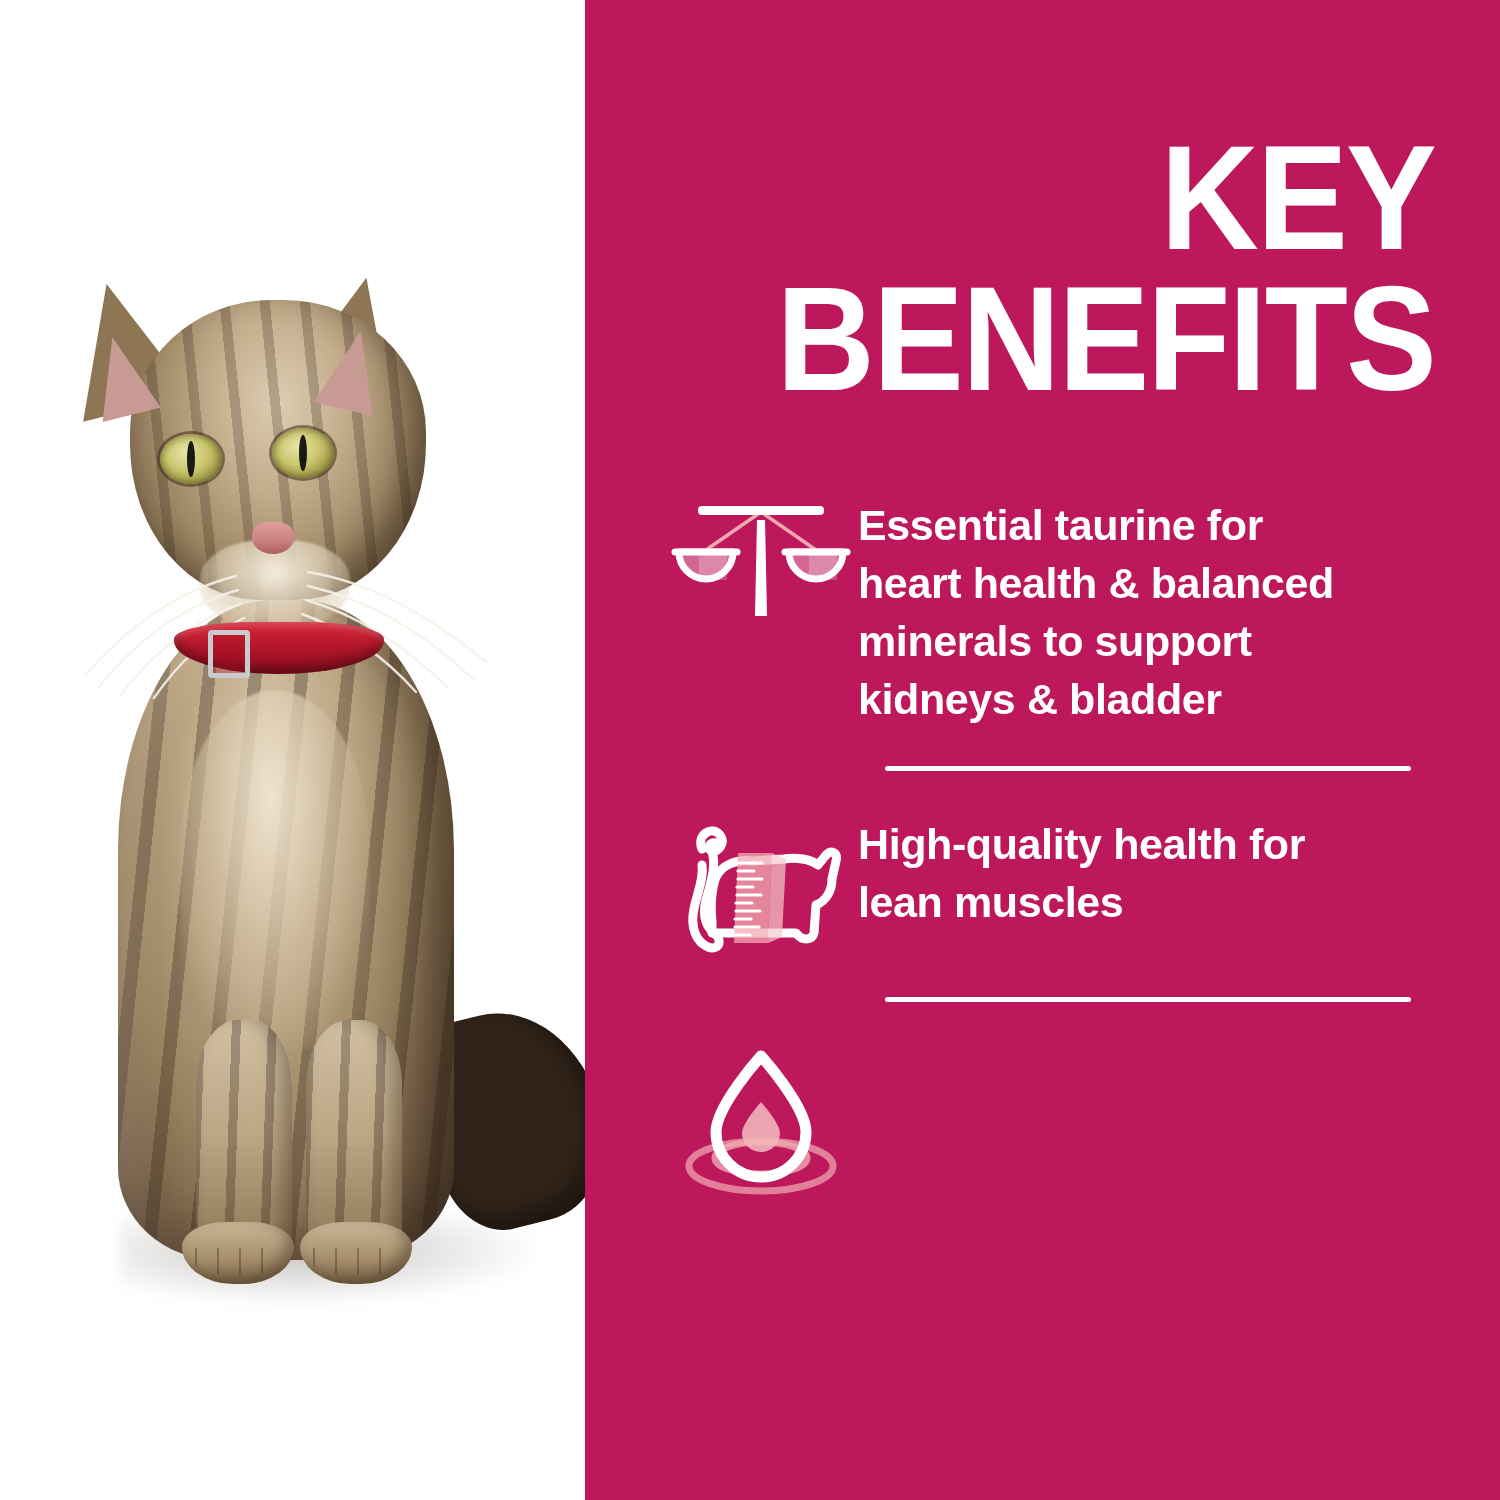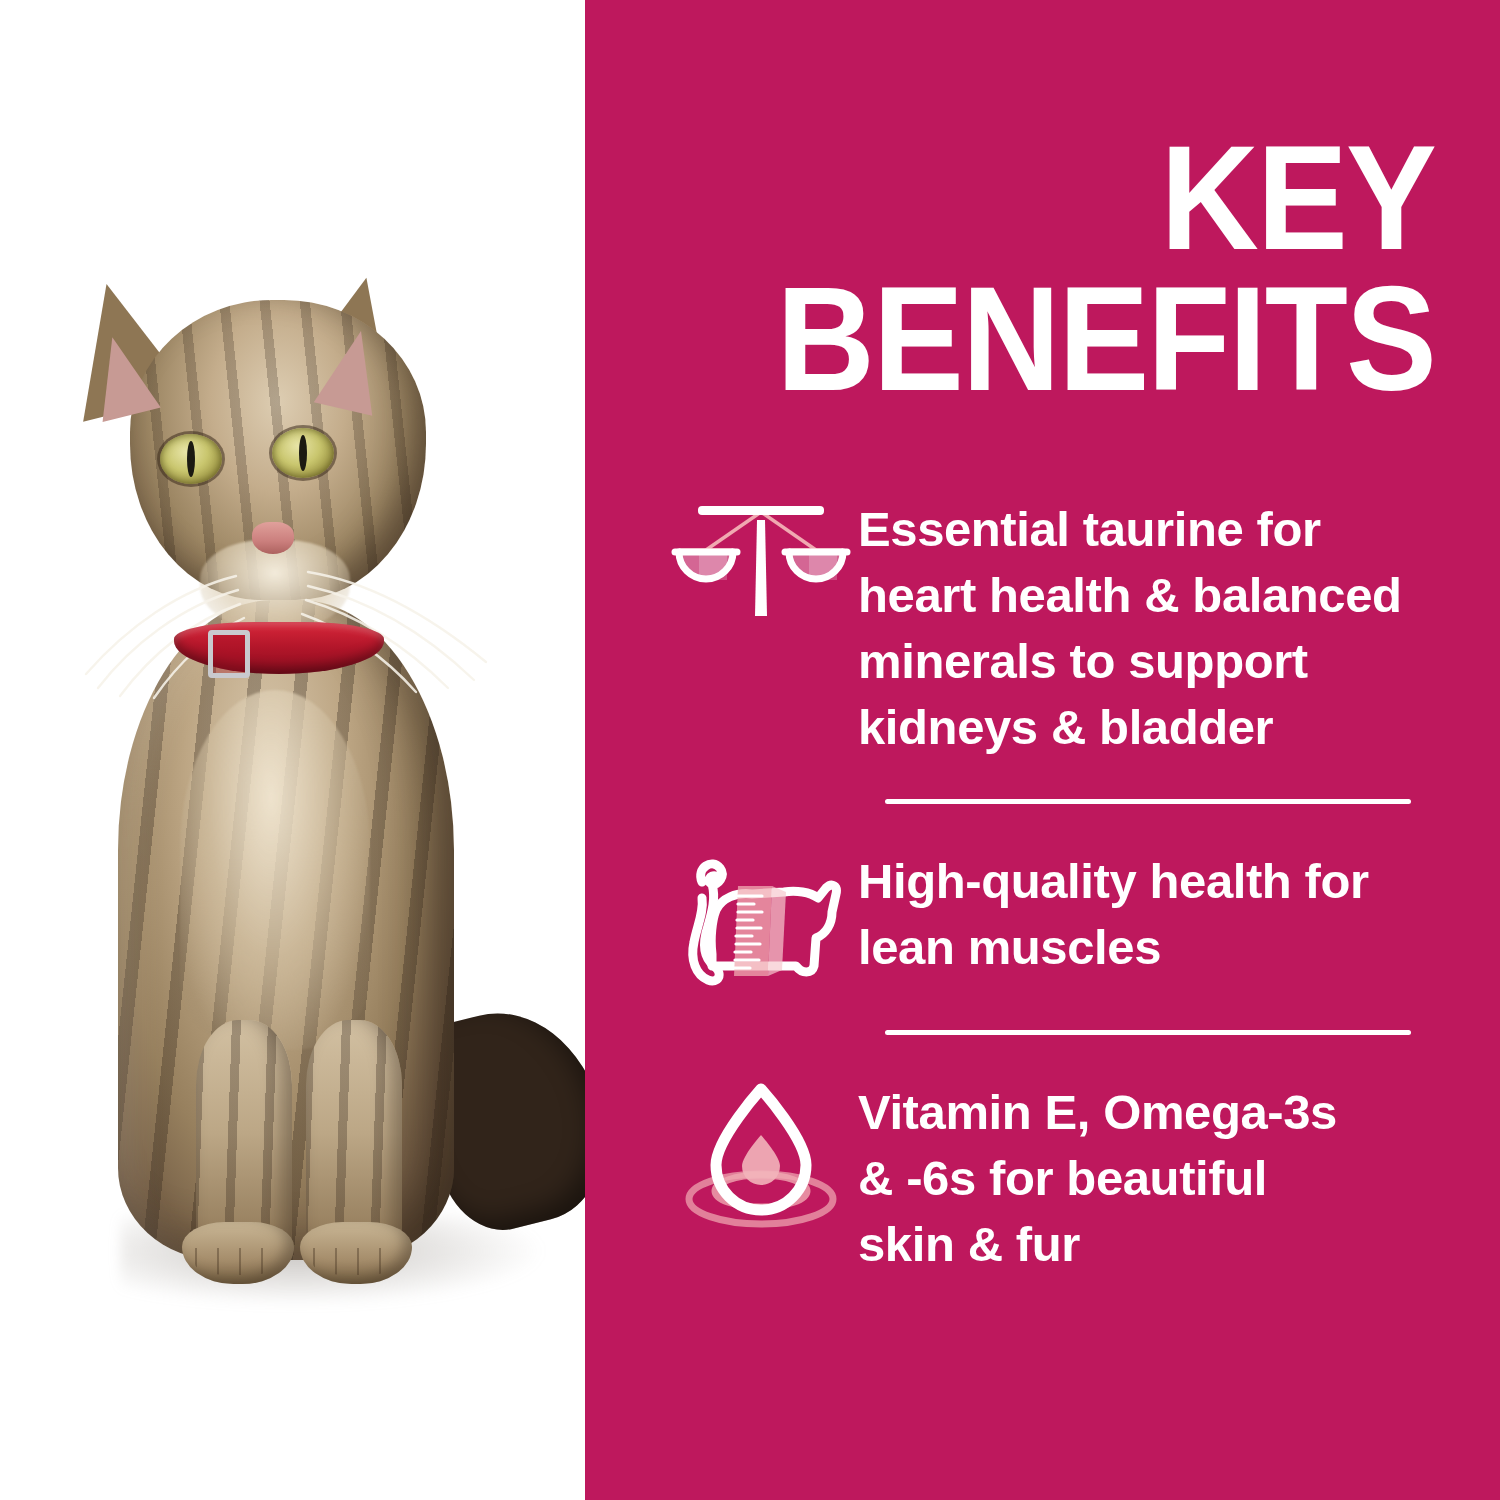--- a/index.html
+++ b/index.html
@@ -158,21 +158,21 @@
   .benefit-icon{
     flex:0 0 195px;
     display:flex;align-items:center;justify-content:center;
     min-height:120px;
   }
   .benefit-text{
     flex:1 1 auto;
     color:#ffffff;
     font-family:"Liberation Sans",sans-serif;
     font-weight:700;
-    font-size:49px;
+    font-size:43px;
     line-height:1.35;
     letter-spacing:-0.4px;
     padding-top:6px;
     white-space:pre-line;
   }
 
   .divider{
     height:5px;background:#ffffff;border-radius:3px;
     margin:38px 42px 38px 222px;
   }
@@ -334,20 +334,17 @@
                      C 95 16, 140 66, 140 92
                      A 45 45 0 0 1 50 92
                      C 50 66, 95 16, 95 16 Z" fill="none" stroke="#ffffff" stroke-width="11" stroke-linejoin="round"></path>
 
             <path d="M95 62
                      C 95 62, 114 83, 114 93
                      A 19 19 0 0 1 76 93
                      C 76 83, 95 62, 95 62 Z" fill="#f2b4ba" opacity=".90"></path>
           </svg>
         </div>
-        <div class="benefit-text">Vitamin E, Omega-3s
-&amp; -6s for beautiful
-skin &amp; fur</div>
       </div>
 
     </div>
   </div>
 </div>
 
 </body></html>

